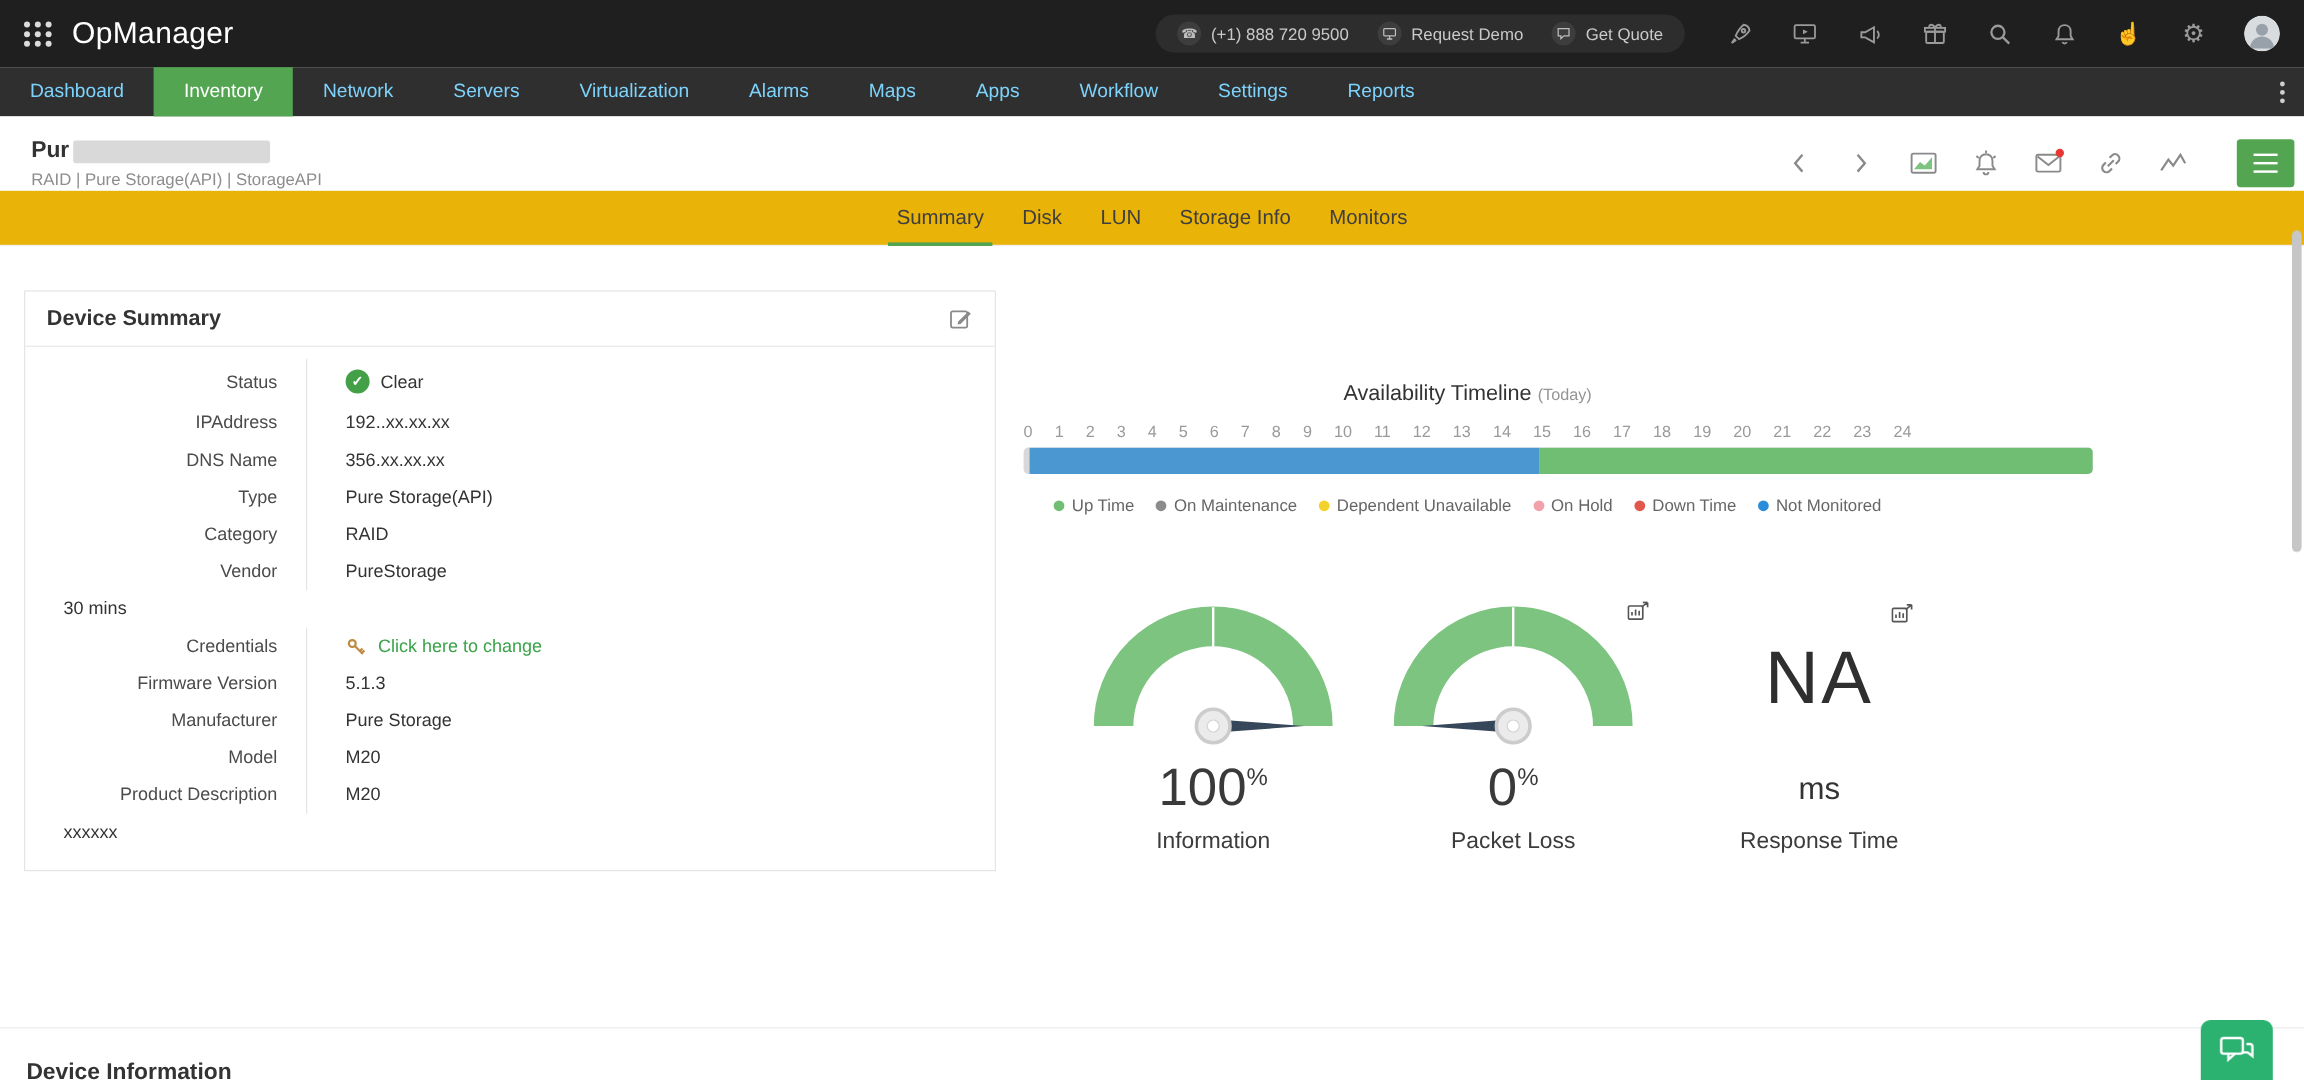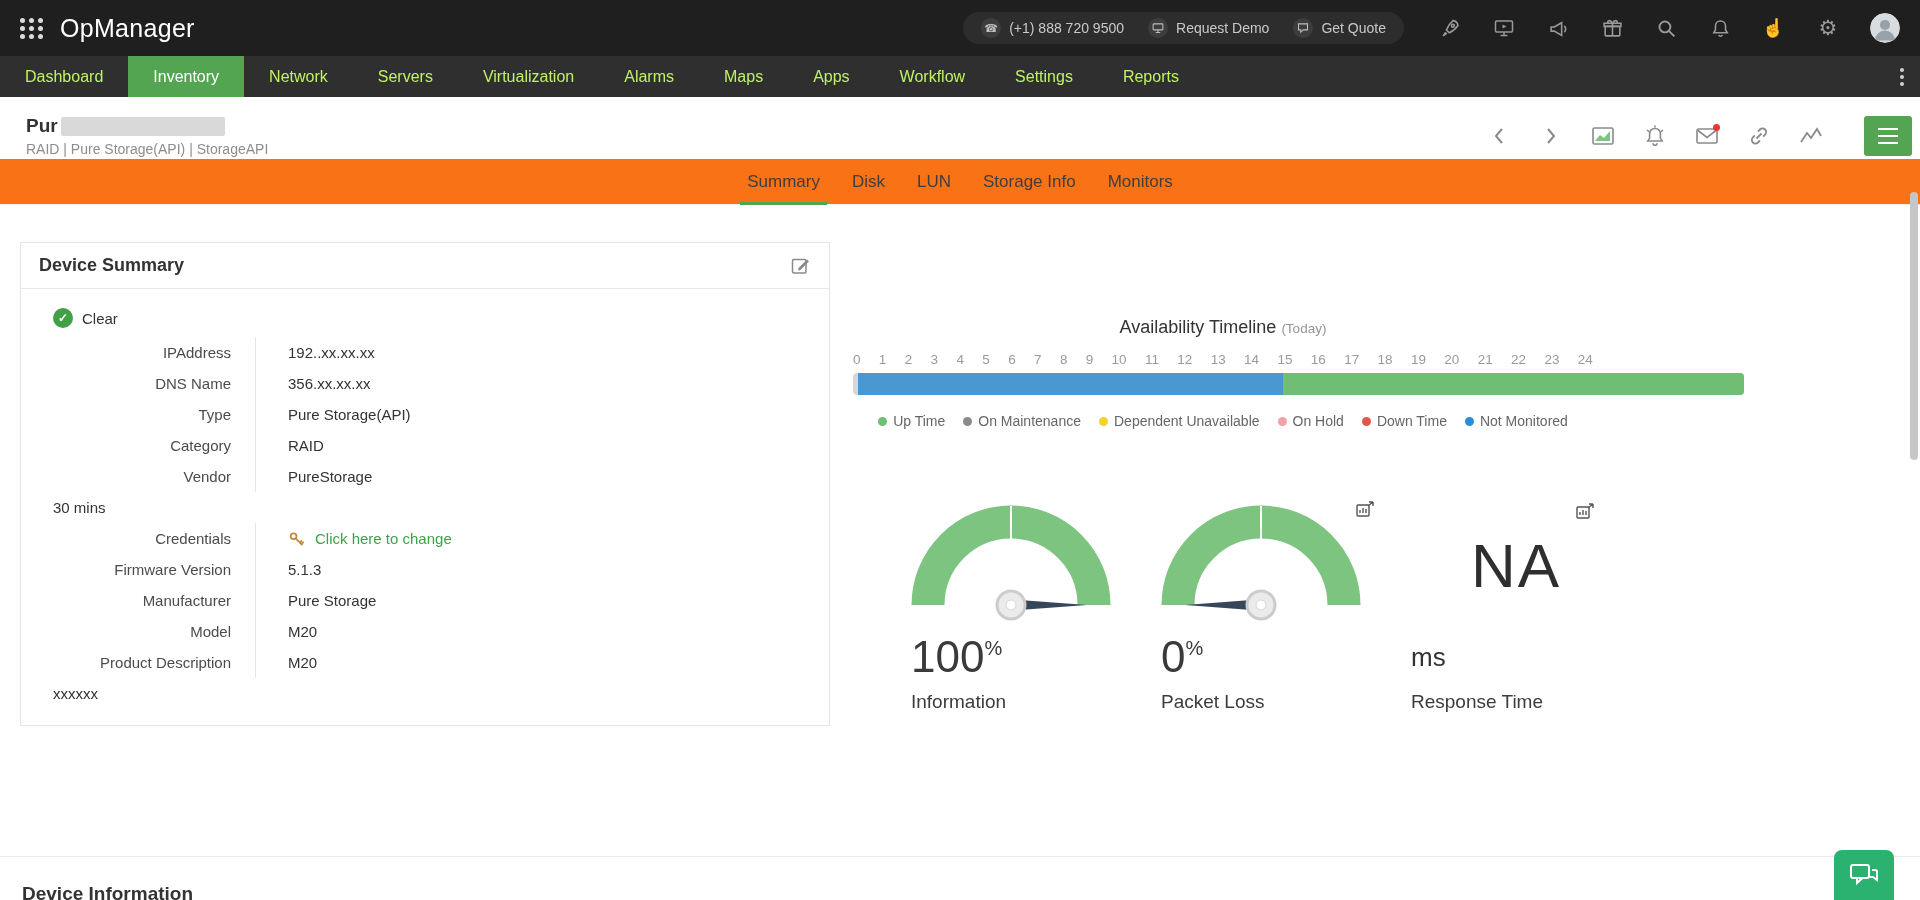--- a/index.html
+++ b/index.html
@@ -19,21 +19,21 @@
   .contact-item { display:flex; align-items:center; gap:8px; color:#c9c9c9; font-size:14px; cursor:pointer; white-space:nowrap; }
   .c-ic { width:20px; height:20px; border-radius:50%; background:#3d3d3d; color:#bdbdbd;
           display:flex; align-items:center; justify-content:center; font-size:11px; flex:none; }
   .tb-icon { width:24px; height:24px; display:flex; align-items:center; justify-content:center;
              color:#9a9a9a; font-size:20px; cursor:pointer; }
   .avatar { width:30px; height:30px; border-radius:50%; overflow:hidden; cursor:pointer; }
 
   
   .navbar { height:41px; background:#2f2f2f; display:flex; justify-content:space-between; }
   .nav-items { display:flex; }
-  .nav-item { display:flex; align-items:center; padding:0 25px; color:#bef264; font-size:16px; cursor:pointer; }
+  .nav-item { display:flex; align-items:center; padding:0 25px; color:#7dd3fc; font-size:16px; cursor:pointer; }
   .nav-item.active { background:#53a551; color:#fff; }
   .kebab { display:flex; flex-direction:column; justify-content:center; gap:3px; padding:0 16px; cursor:pointer; }
   .kebab i { width:4px; height:4px; border-radius:50%; background:#cfcfcf; }
 
   
   .device-header { height:62px; background:#fff; display:flex; align-items:center;
                    justify-content:space-between; padding:16px 8px 0 26px; }
   .name-row { display:flex; align-items:center; }
   .device-name { font-size:19px; font-weight:700; color:#333; }
   .redaction { width:164px; height:19px; background:#d9d9d9; margin-left:3px; border-radius:2px; }
@@ -41,21 +41,21 @@
   .header-actions { display:flex; align-items:center; gap:26px; }
   .ha-icon { width:26px; height:26px; display:flex; align-items:center; justify-content:center;
              cursor:pointer; position:relative; }
   .mail-dot { position:absolute; top:1px; right:0; width:7px; height:7px; border-radius:50%; background:#e53935; }
   .hamburger { width:48px; height:40px; background:#53a551; border-radius:3px; display:flex;
                flex-direction:column; align-items:center; justify-content:center; gap:5px;
                cursor:pointer; margin-left:14px; }
   .hamburger i { width:20px; height:2px; background:#fff; }
 
   
-  .tabs-row { height:46px; display:flex; justify-content:center; border-bottom:1px solid #efefef; background:#f97316; }
+  .tabs-row { height:46px; display:flex; justify-content:center; border-bottom:1px solid #efefef; background:#eab308; }
   .tabs { display:flex; }
   .tab { padding:0 16px; display:flex; align-items:center; font-size:17px; color:#3e3e3e;
          cursor:pointer; position:relative; }
   .tab.active::after { content:''; position:absolute; left:9px; right:9px; bottom:-1px;
                        height:3px; background:#53a551; }
 
   
   .main { display:flex; align-items:flex-start; }
 
   .card { width:810px; margin:37px 0 0 20px; border:1px solid #e5e5e5; background:#fff; }
@@ -84,21 +84,21 @@
   .tl-bar { width:891px; height:22px; margin-top:6px; background:#d8d8d8; border-radius:4px;
             overflow:hidden; display:flex; padding-left:5px; }
   .seg { height:100%; }
   .tl-legend { width:740px; margin-top:18px; display:flex; justify-content:center; gap:18px;
                font-size:14px; color:#666; }
   .lg-item { display:flex; align-items:center; gap:6px; white-space:nowrap; }
   .lg-dot { width:9px; height:9px; border-radius:50%; flex:none; }
 
   
   .gauges { display:flex; margin:76px 0 0 58px; }
-  .gauge { position:relative; width:200px; display:flex; flex-direction:column; }
+  .gauge { position:relative; width:200px; display:flex; flex-direction:column; align-items:center; }
   .gauge + .gauge { margin-left:50px; }
   .na-block { margin-left:8px; width:210px; }
   .g-visual { height:120px; display:flex; align-items:center; justify-content:center; }
   .g-value { margin-top:8px; height:48px; display:flex; align-items:center; gap:0; }
   .g-num { font-size:44px; color:#3a3a3a; line-height:1; }
   .g-unit { font-size:20px; color:#3a3a3a; align-self:flex-start; margin-top:4px; }
   .g-unit-only { font-size:26px; color:#333; }
   .g-label { margin-top:10px; font-size:19px; color:#3c3c3c; }
   .na-text { font-size:62px; color:#2f2f2f; letter-spacing:2px; }
   .export-icon { position:absolute; top:-4px; right:-14px; cursor:pointer; }
@@ -304,20 +304,21 @@
       <div class="card-title">Device Summary</div>
       <span class="edit-icon">
         <svg width="21" height="21" viewBox="0 0 21 21">
           <rect x="2.5" y="4.5" width="13.5" height="13.5" rx="1.5" fill="none" stroke="#8a8a8a" stroke-width="1.5"></rect>
           <path d="M8.5 13 L17 4.5 19 6.5 10.5 15 8 15.5z" fill="#8a8a8a"></path>
         </svg>
       </span>
     </div>
     <div class="card-body">
         <div class="sum-row tall">
+          <div class="sum-label">Status</div>
           <div class="sum-value">
             <span class="status-check">✓</span>
             <span>Clear</span>
           </div>
         </div>
         <div class="sum-row">
           <div class="sum-label">IPAddress</div>
           <div class="sum-value">192..xx.xx.xx</div>
         </div>
         <div class="sum-row">

